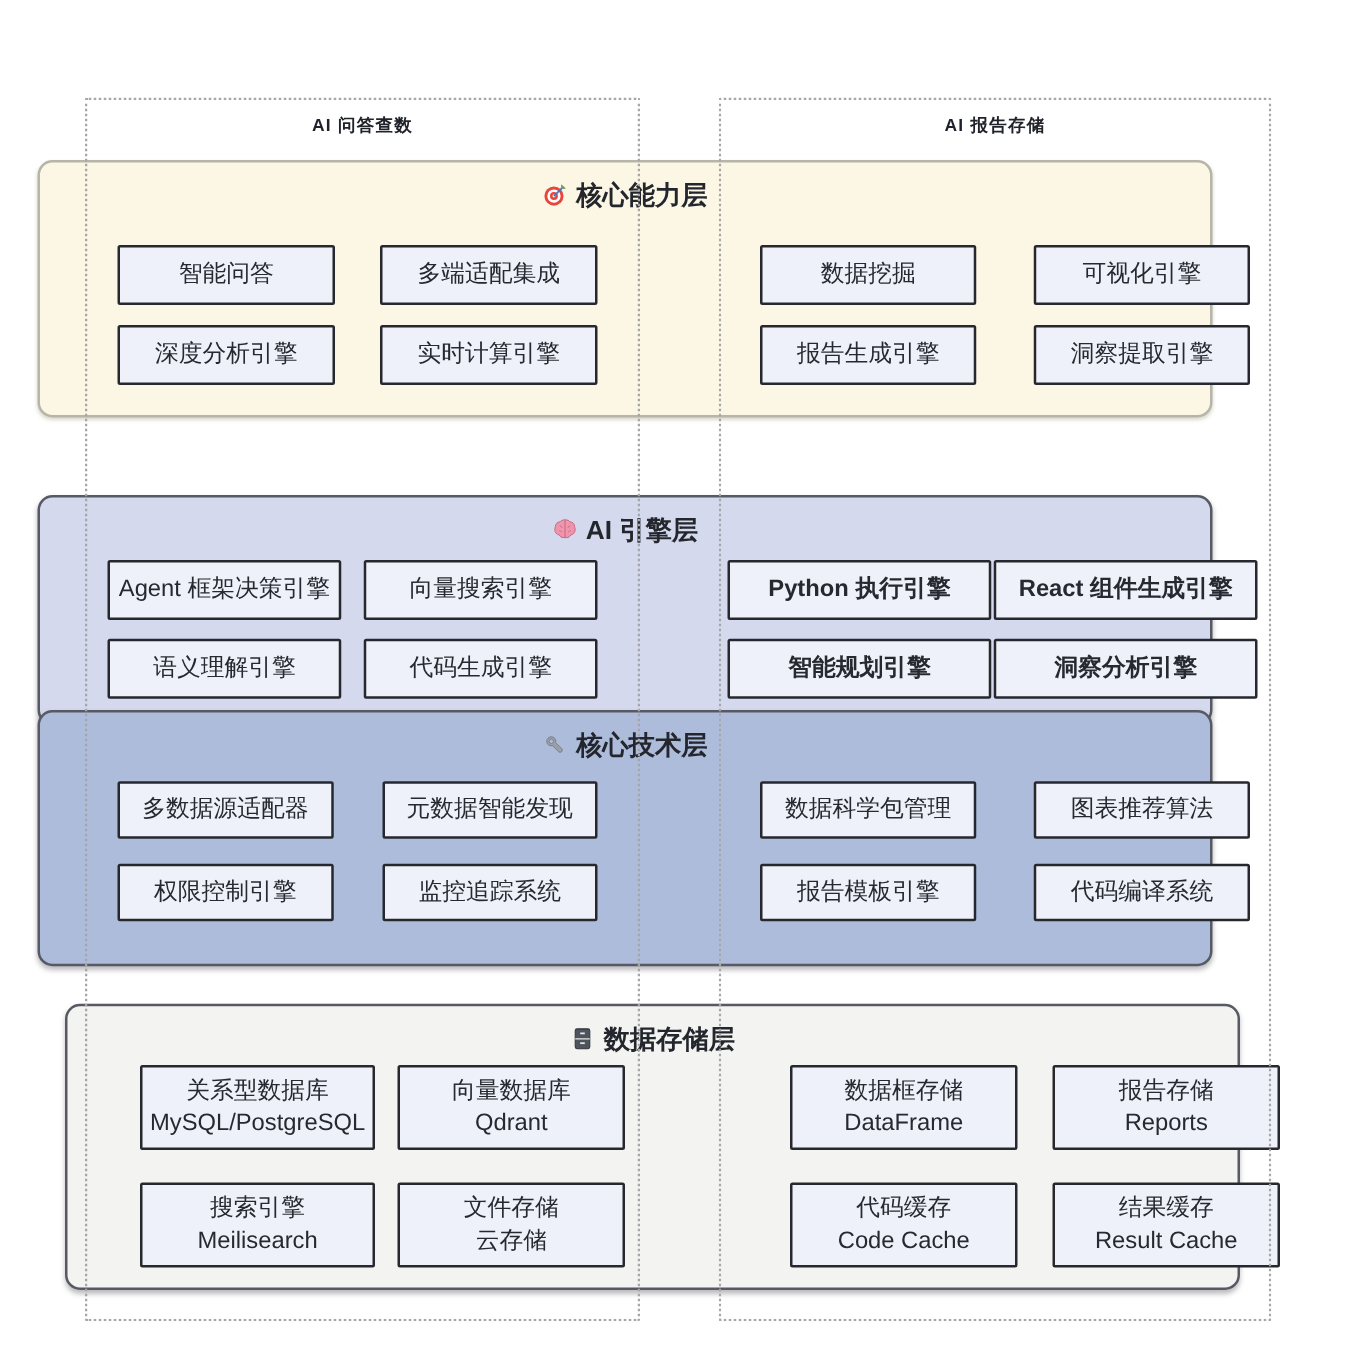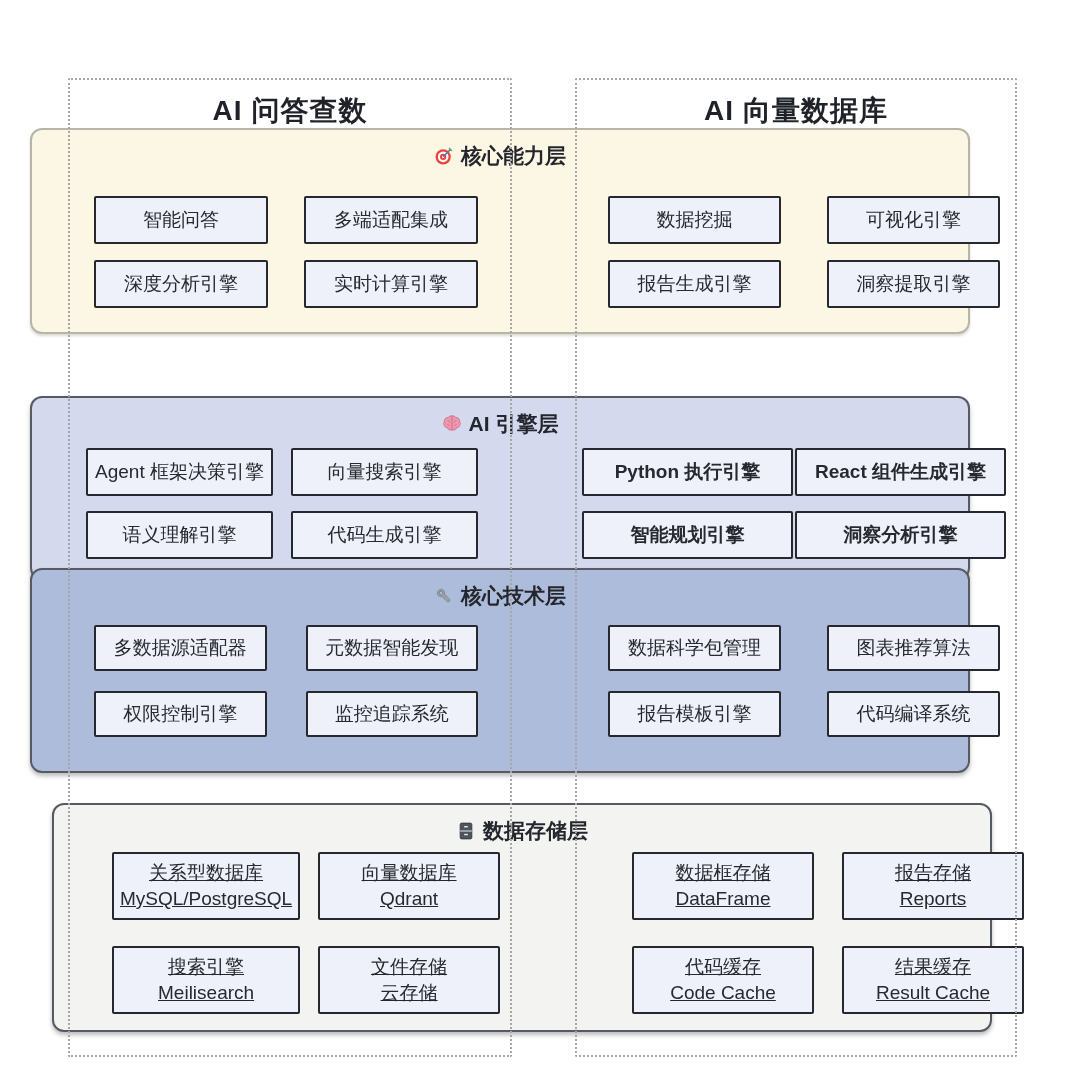--- a/index.html
+++ b/index.html
@@ -10,21 +10,21 @@
   }
   
   .col-box{
     position:absolute;top:78px;height:975px;border:2px dotted #a6a6a6;
     border-radius:2px;background:transparent;z-index:5;pointer-events:none;
   }
   .col-left{left:68px;width:440px;}
   .col-right{left:575px;width:438px;}
   .col-title{
     position:absolute;top:12px;left:0;width:100%;text-align:center;
-    font-size:28px;font-weight:700;color:#1f2329;letter-spacing:1px;
+    font-size:14px;font-weight:700;color:#1f2329;letter-spacing:1px;
   }
   
   .layer{
     position:absolute;left:30px;width:940px;border-radius:12px;
     border:2.5px solid #575a63;box-sizing:border-box;z-index:1;
     box-shadow:0 3px 4px rgba(80,80,90,.38);
   }
   .layer-1{top:128px;height:206px;box-shadow:0 2px 3px rgba(150,145,120,.35);}
   .layer-2{top:356px;height:184px;}
   .layer-3{top:568px;height:205px;}
@@ -39,21 +39,21 @@
   .group{position:absolute;display:grid;grid-template-columns:1fr 1fr;}
   .g-left{left:62px;width:384px;}
   .g-right{left:576px;width:392px;}
   .layer-1 .group{top:66px;column-gap:36px;row-gap:16px;grid-auto-rows:48px;}
   .layer-1 .g-right{column-gap:46px;}
   .layer-2 .group{top:50px;column-gap:18px;row-gap:15px;grid-auto-rows:48px;}
   .layer-2 .g-left{left:54px;width:392px;}
   .layer-2 .g-right{left:550px;width:424px;column-gap:2px;font-weight:bold;}
   .layer-3 .group{top:55px;column-gap:39px;row-gap:20px;grid-auto-rows:46px;}
   .layer-3 .g-right{column-gap:46px;}
-  .layer-4 .group{top:47px;column-gap:18px;row-gap:26px;grid-auto-rows:68px;text-decoration:underline;}
+  .layer-4 .group{top:47px;column-gap:18px;row-gap:26px;grid-auto-rows:68px;}
   .layer-4 .g-left{left:58px;width:388px;}
   .layer-4 .g-right{left:578px;width:392px;column-gap:28px;}
   
   .node{
     background:var(--node-fill,#eef1f9);border:2px solid #26282e;border-radius:2px;
     display:flex;flex-direction:column;align-items:center;justify-content:center;
     font-size:19px;color:#26292f;text-align:right;line-height:1.38;
     box-sizing:border-box;padding:0 6px;white-space:nowrap;
   }
 </style>
@@ -235,16 +235,16 @@
         <span>结果缓存</span>
         <span>Result Cache</span>
       </div>
     </div>
   </div>
 
   <div class="col-box col-left">
     <div class="col-title">AI 问答查数</div>
   </div>
   <div class="col-box col-right">
-    <div class="col-title">AI 向量数据库</div>
+    <div class="col-title">AI 报告存储</div>
   </div>
 
 </div>
 
 </body></html>

